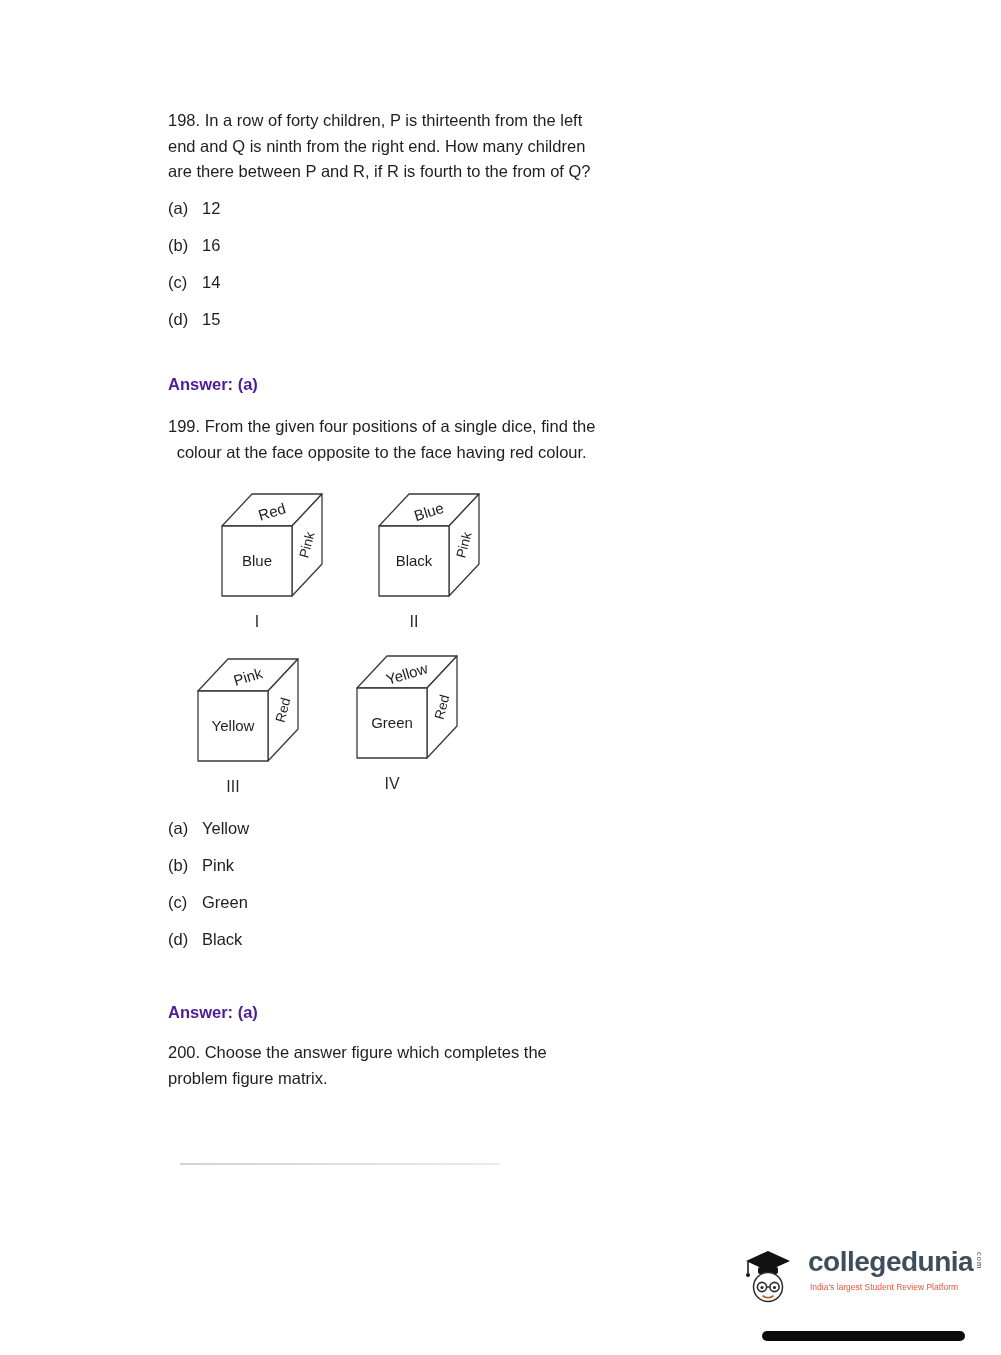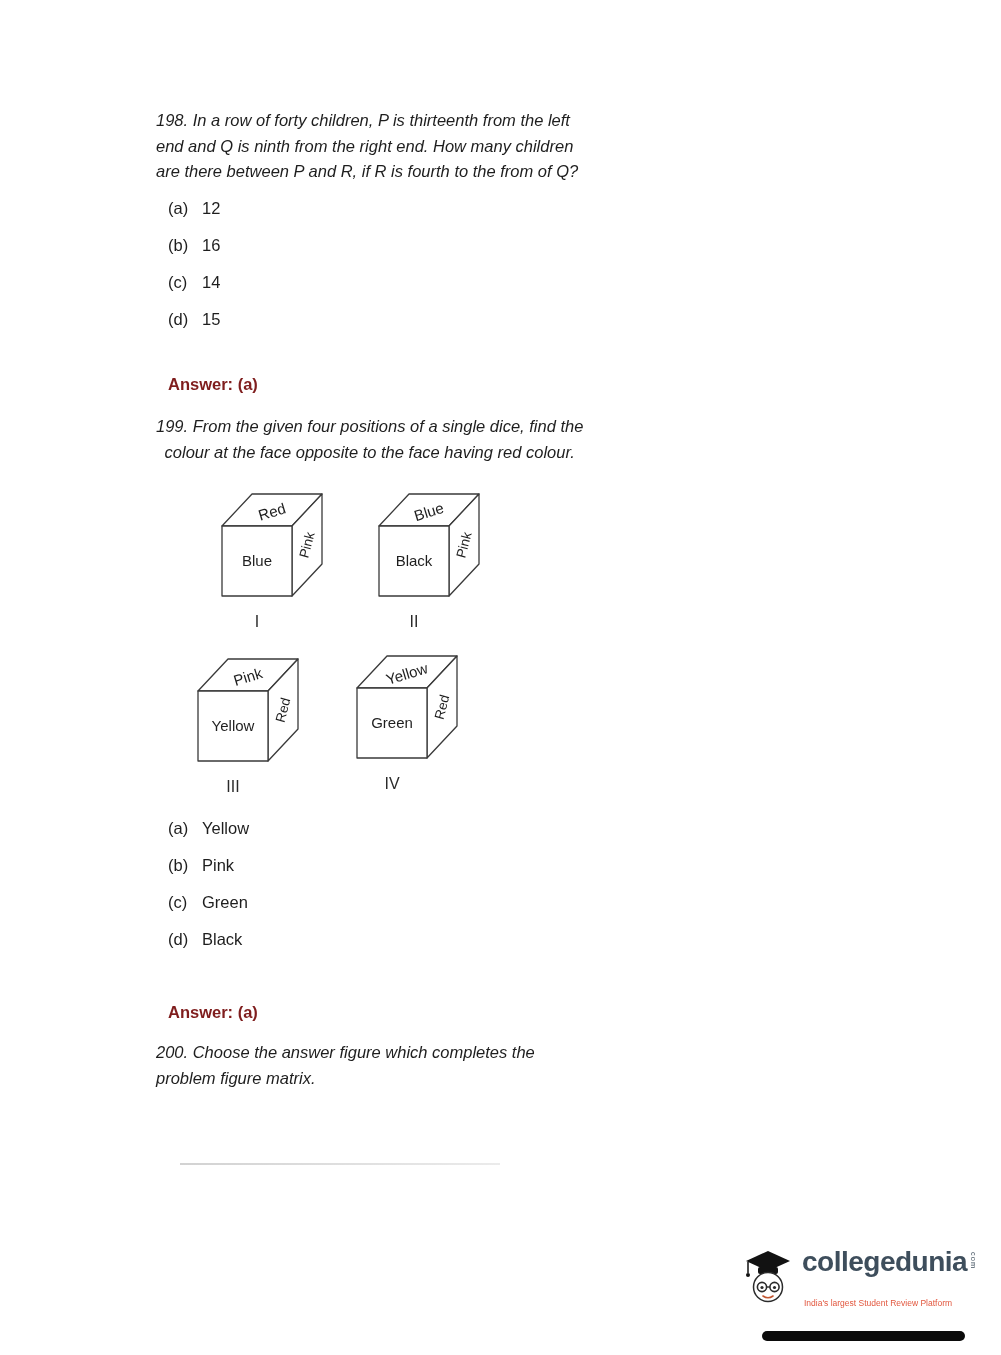--- a/index.html
+++ b/index.html
@@ -3,51 +3,51 @@
 <meta charset="utf-8">
 <style>
   * { margin:0; padding:0; box-sizing:border-box; }
   html,body { background:#ffffff; }
   body {
     width:1001px; height:1355px; position:relative; overflow:hidden;
     font-family:"Liberation Sans", sans-serif; color:#1e1e1e;
   }
 
   
-  .q-block { position:absolute; left:156px;font-style:italic; }
+  .q-block { position:absolute; left:168px; }
   .qline { font-size:16.5px; line-height:25.5px; white-space:nowrap; }
 
   
   .options { position:absolute; left:168px; }
   .opt { height:37px; display:flex; align-items:center; font-size:16.5px; }
   .opt-label { display:inline-block; width:34px; }
 
   
-  .answer { position:absolute; left:168px; font-size:16.5px; font-weight:700; line-height:20px; color:#7f1d1d; }
+  .answer { position:absolute; left:168px; font-size:16.5px; font-weight:700; line-height:20px; color:#4c1d95; }
 
   
   .dice-area { position:absolute; left:168px; top:478px; width:530px; height:335px; }
   .die { position:absolute; width:125px; }
   .die svg { display:block; }
   .cube-face { fill:#ffffff; stroke:#3a3a3a; stroke-width:1.3; stroke-linejoin:round; }
   .face-label { font-size:15px; fill:#1f1f1f; font-family:"Liberation Sans", sans-serif; }
   .side-label { font-size:13.5px; }
   .die-numeral { width:82px; text-align:center; font-size:16px; margin-top:5px; color:#2a2a2a; }
 
   
   .scan-line { position:absolute; left:180px; top:1163px; width:320px; height:2px;
     background:linear-gradient(to right,#c7c7c7,#e6e6e6); opacity:.8; }
 
   
-  .logo { position:absolute; left:742px; top:1246px; display:flex; align-items:flex-start; gap:8px; }
+  .logo { position:absolute; left:742px; top:1246px; display:flex; align-items:flex-start; gap:14px; }
   .logo-col { display:flex; flex-direction:column; }
   .brand-row { display:flex; align-items:flex-start; }
   .brand { font-size:28px; font-weight:600; color:#3e4e5c; letter-spacing:-0.5px; line-height:32px; }
   .brand-suffix { font-size:7.5px; color:#3e4e5c; writing-mode:vertical-rl; margin-left:2px; margin-top:6px; letter-spacing:1px; }
-  .tagline { font-size:8.5px; color:#e2573e; margin-top:20px; padding-left:2px; }
+  .tagline { font-size:8.5px; color:#e2573e; margin-top:4px; padding-left:2px; }
   .footer-bar { position:absolute; left:762px; top:1331px; width:203px; height:10px;
     background:#0b0b0b; border-radius:5px; }
 </style>
 </head>
 <body>
 
 <section class="q-block" style="top:108px;">
   <div class="qline">198. In a row of forty children, P is thirteenth from the left</div>
   <div class="qline">end and Q is ninth from the right end. How many children</div>
   <div class="qline">are there between P and R, if R is fourth to the from of Q?</div>

